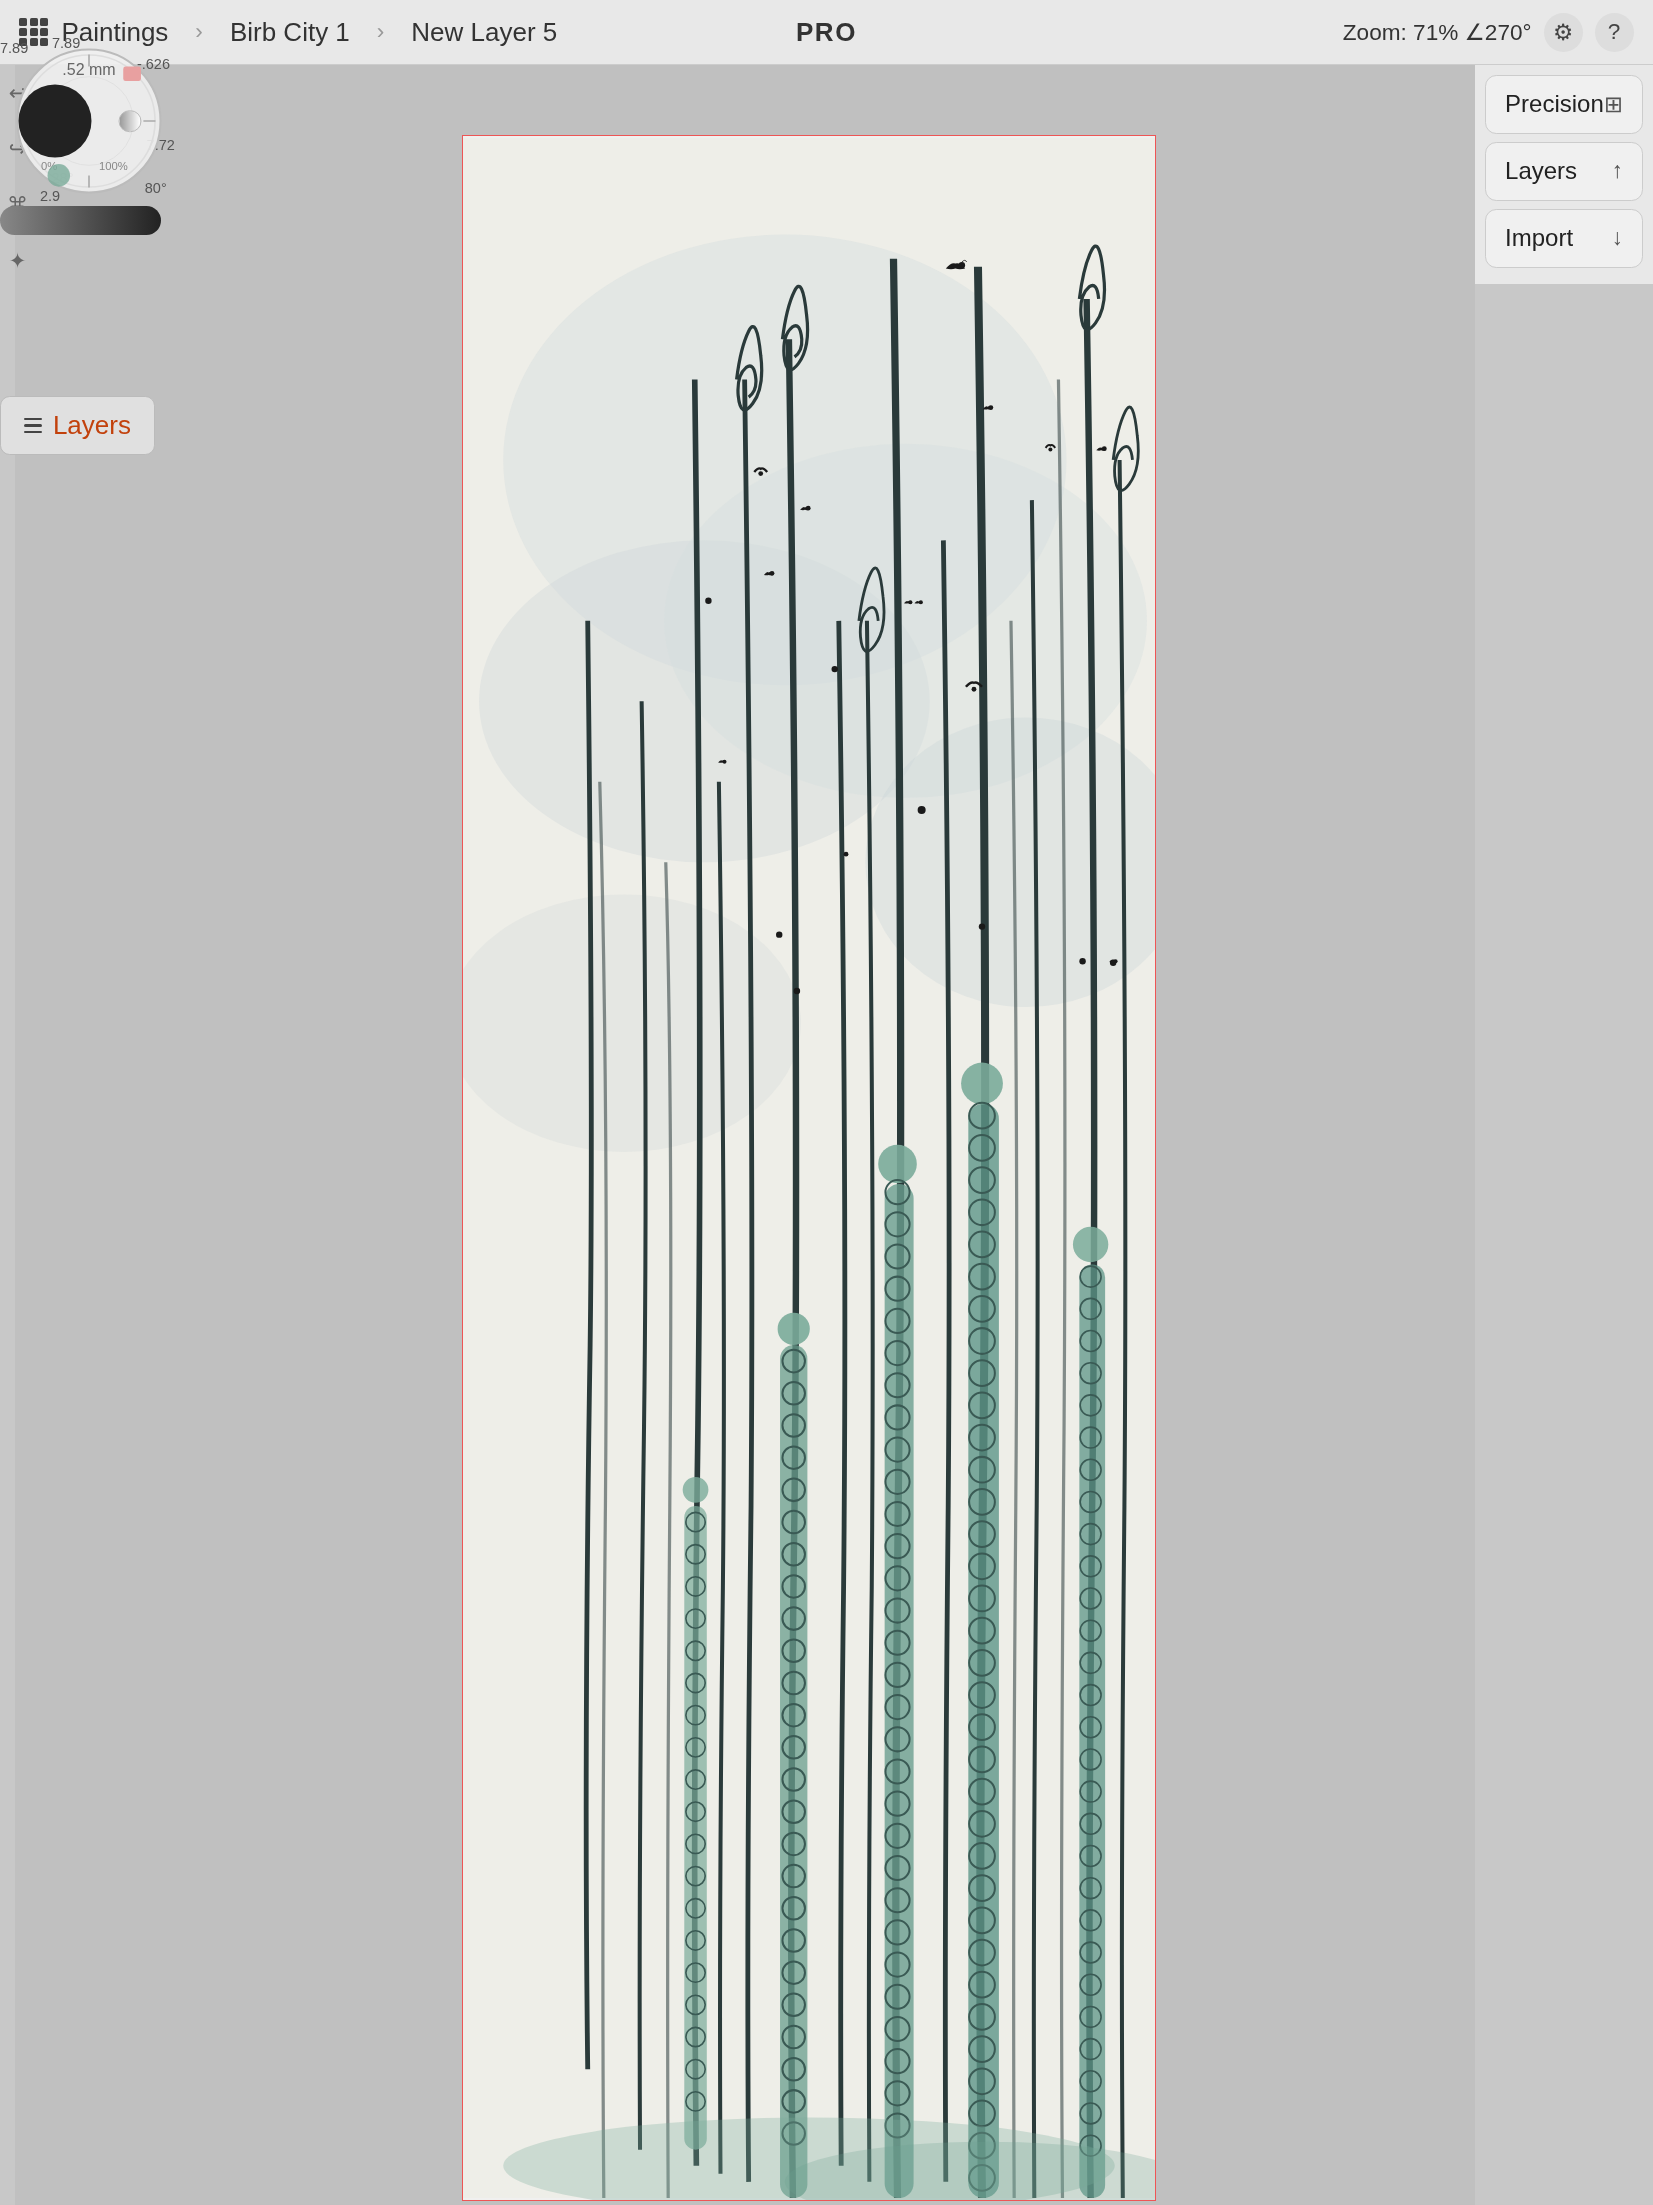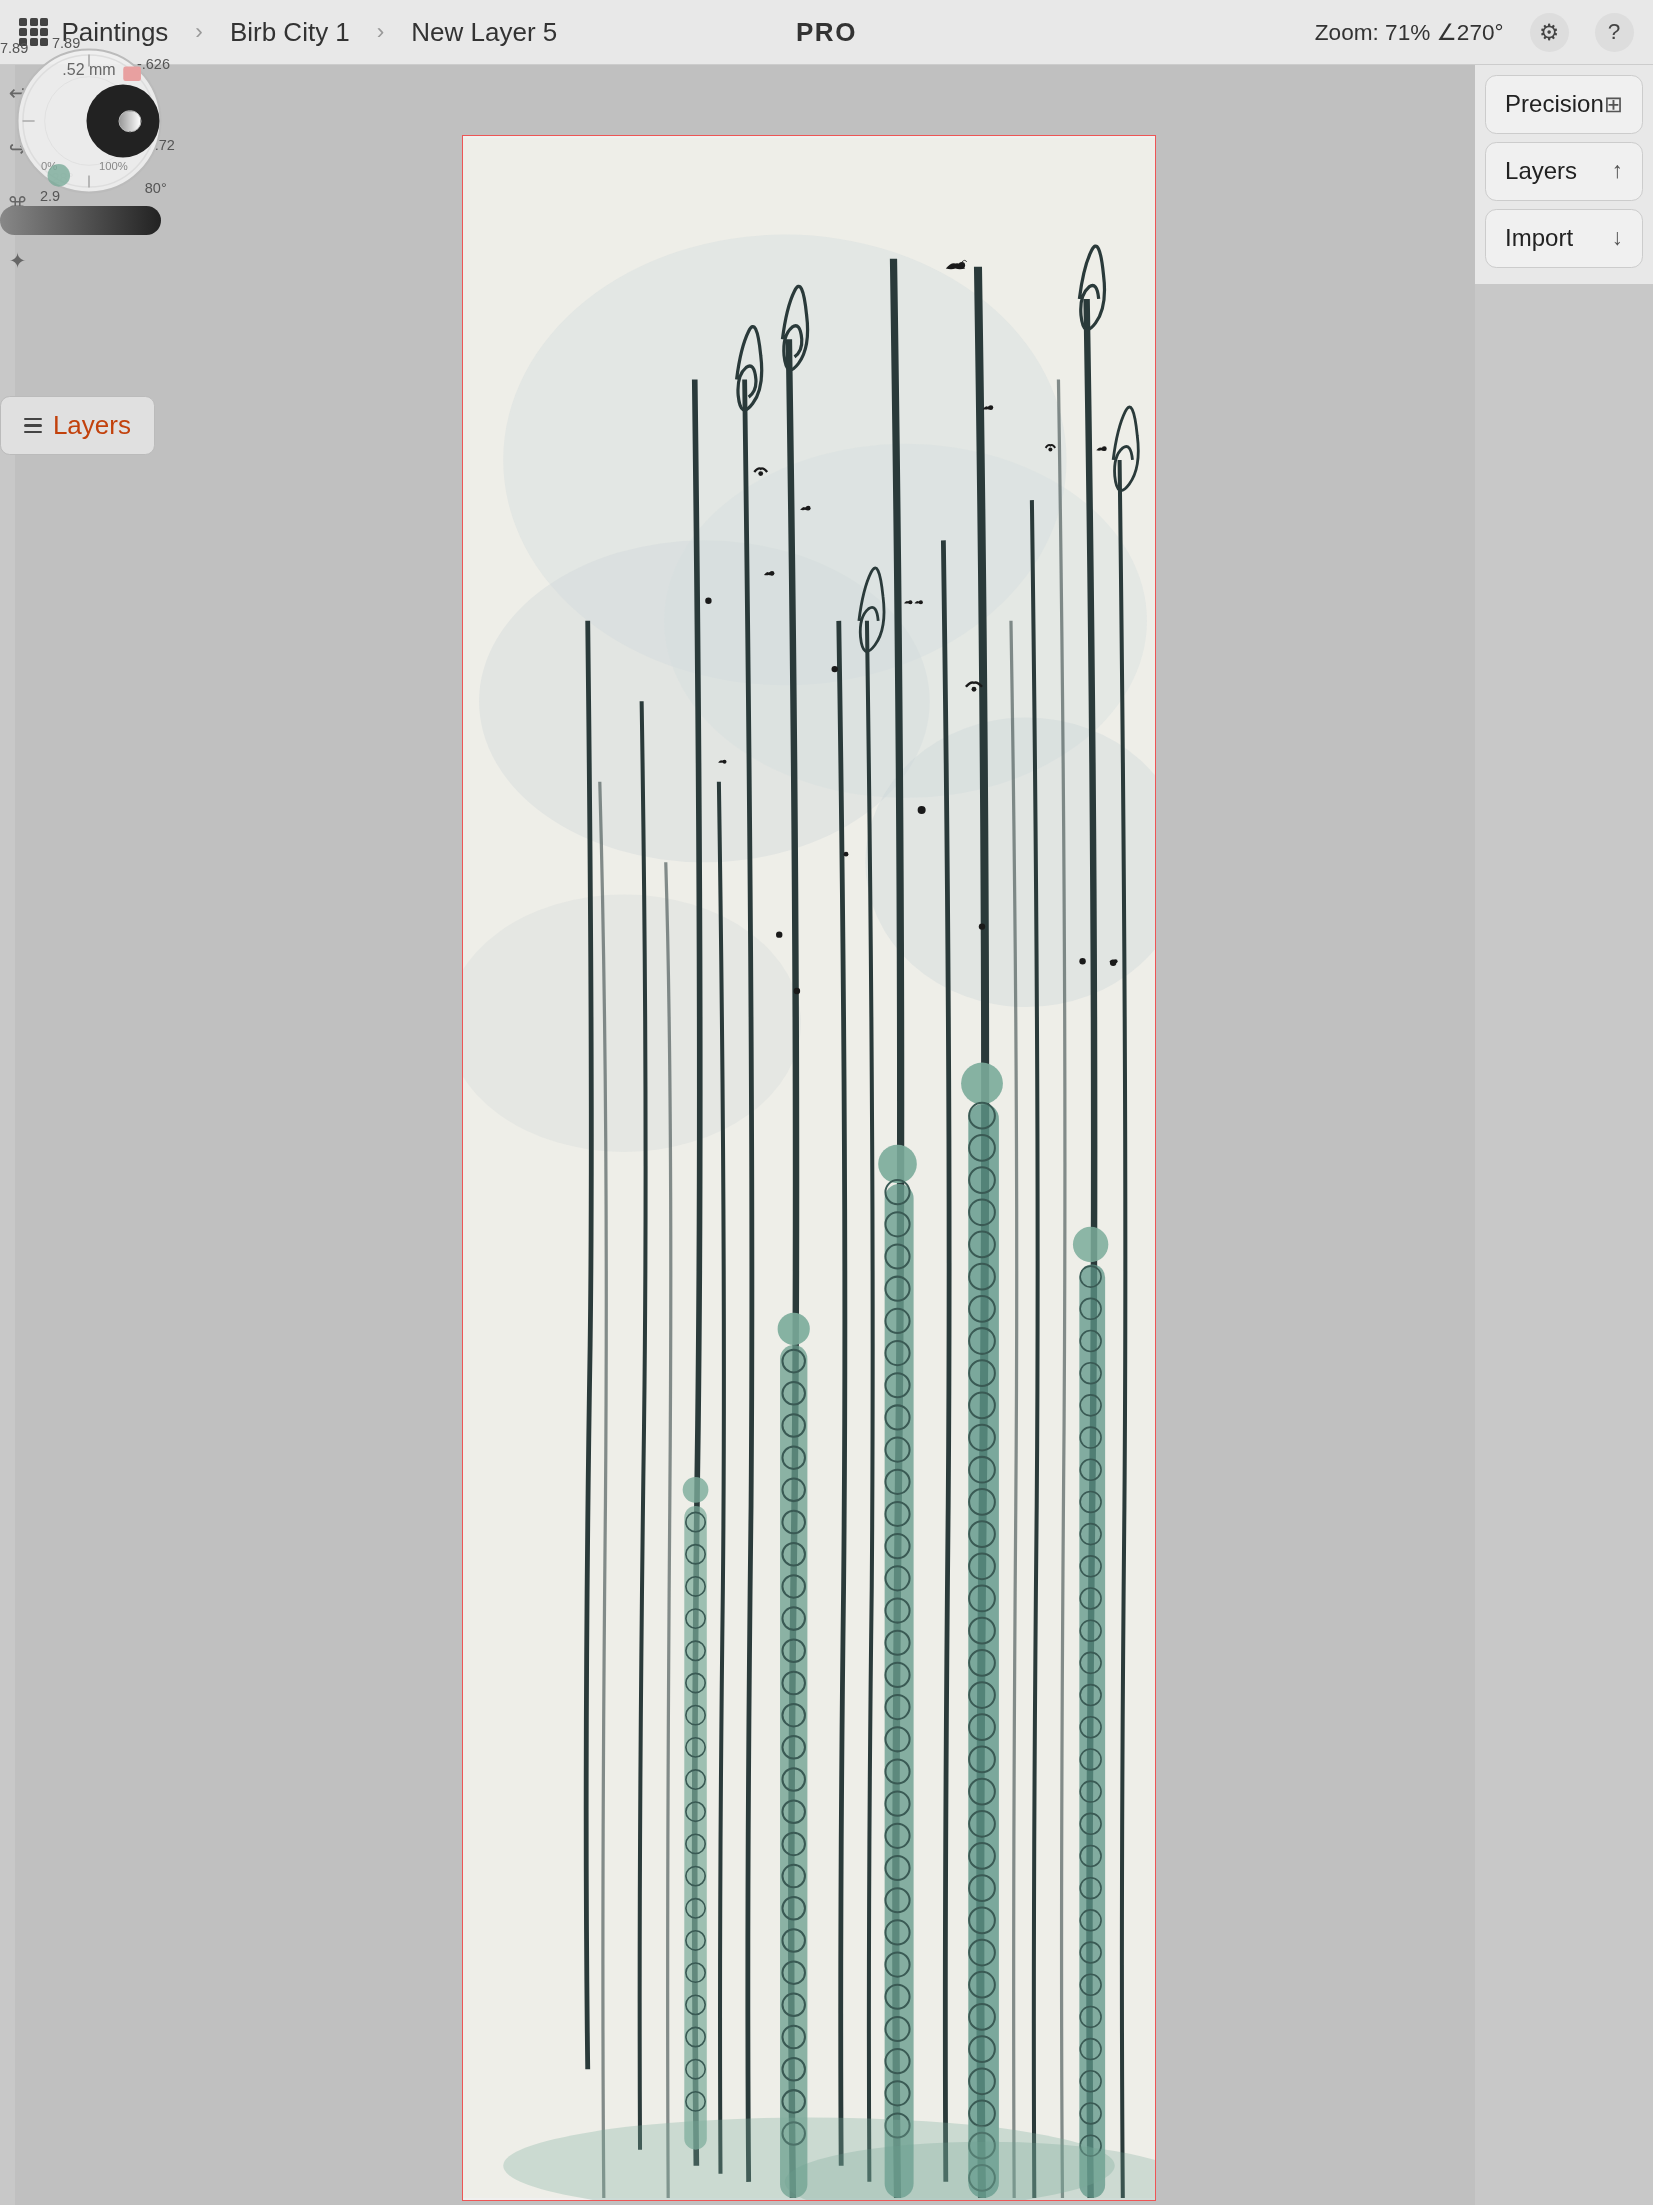--- a/index.html
+++ b/index.html
@@ -60,21 +60,21 @@
       left: 50%;
       transform: translateX(-50%);
       font-size: 26px;
       font-weight: 700;
       color: #333;
       letter-spacing: 1.6px;
     }
     .top-bar-right {
       display: flex;
       align-items: center;
-      gap: 26px;
+      gap: 12px;
       margin-left: auto;
     }
     .zoom-info {
       font-size: 22.6px;
       color: #333;
     }
     .settings-icon, .help-icon {
       width: 39px; height: 39px;
       border-radius: 50%;
       background: #ddd;
@@ -127,21 +127,21 @@
     .brush-wheel-circle {
       position: absolute;
       top: 50%; left: 50%;
       transform: translate(-50%, -50%);
       width: 145px; height: 145px;
       border-radius: 50%;
       border: 2.4px solid #bbb;
       background: rgba(240,240,240,0.9);
       display: flex;
       align-items: center;
-      justify-content: flex-end;
+      justify-content: flex-start;
     }
     .brush-center {
       width: 73px; height: 73px;
       border-radius: 50%;
       background: #222;
       position: relative;
     }
     
     .wheel-label {
       position: absolute;

